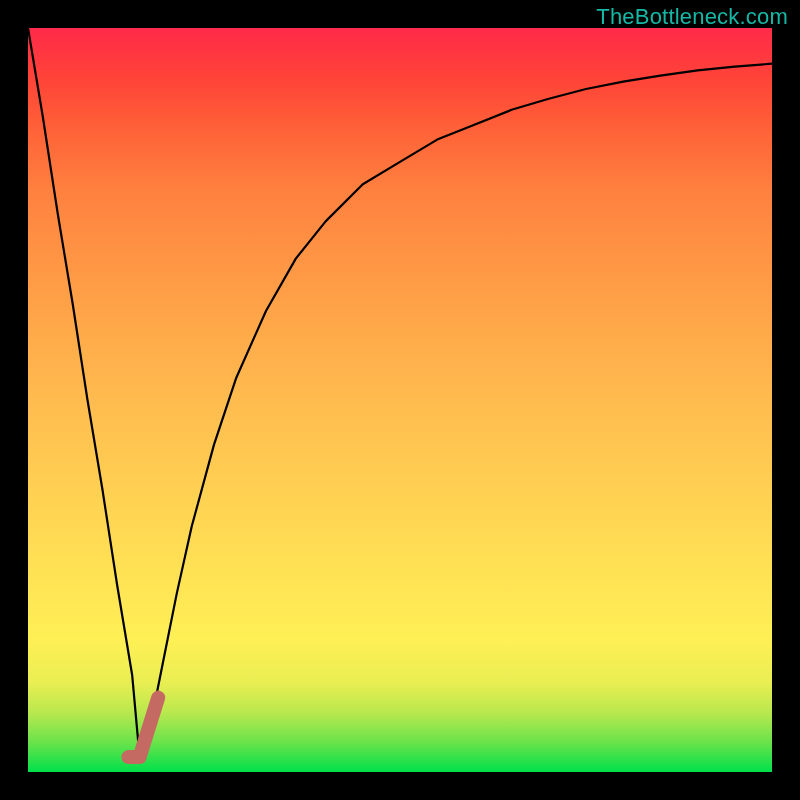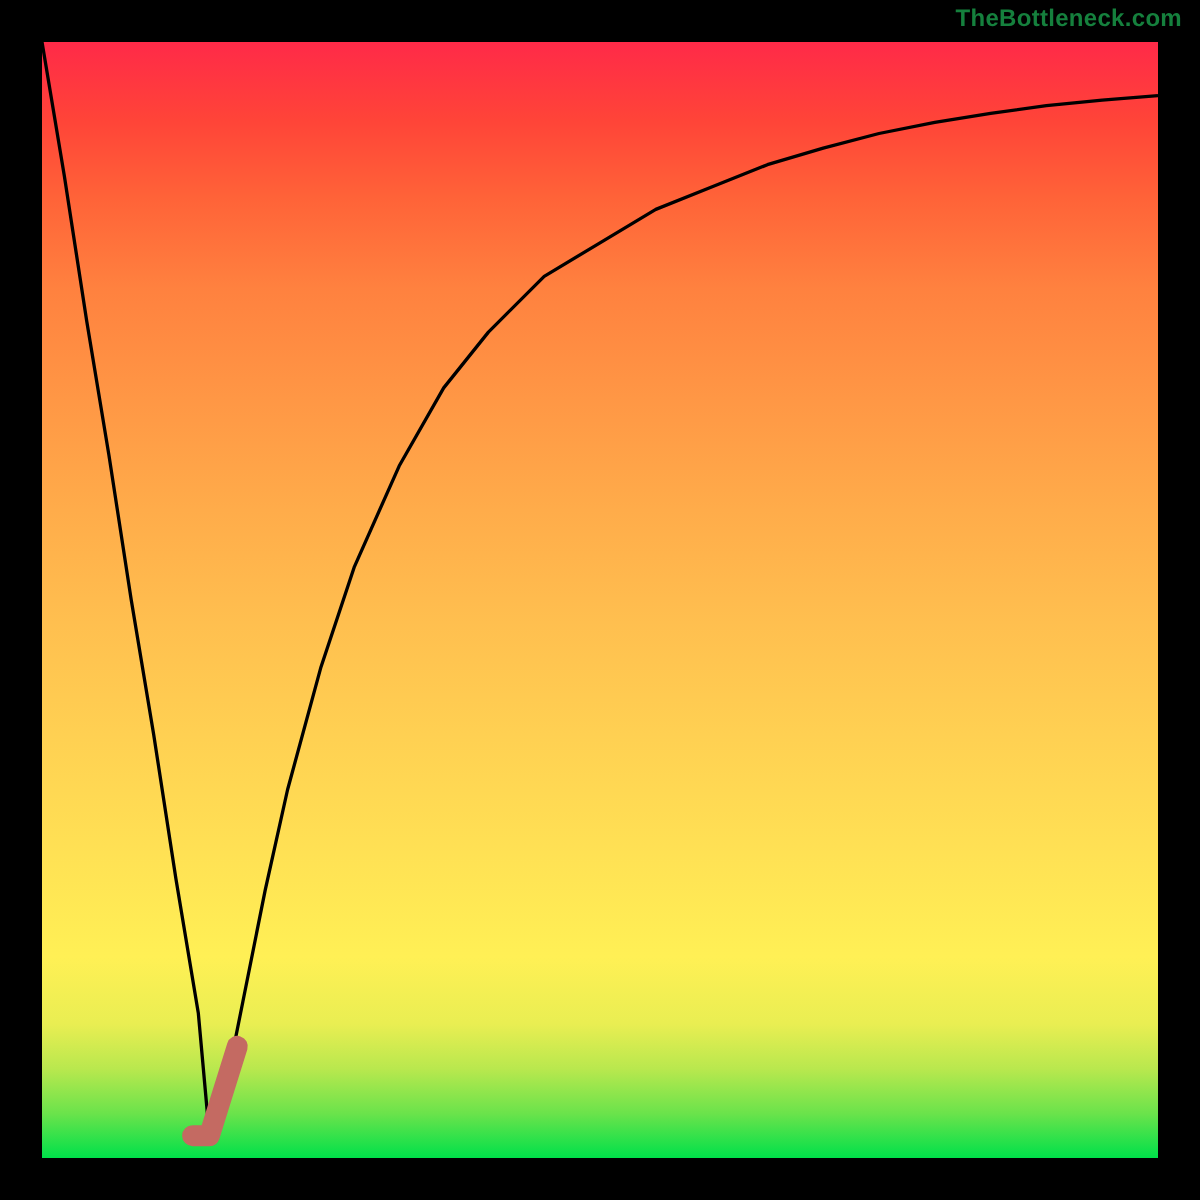--- a/index.html
+++ b/index.html
@@ -46,23 +46,23 @@
       #ff813f 78%,
       #ff6338 86%,
       #ff4438 93%,
       #ff2a48 100%
     );
   }
   .watermark {
     position: absolute;
     top: 4px;
     right: 12px;
-    color: #15803d;
-    font-size: 16px;
-    font-weight: 700;
+    color: #14b8a6;
+    font-size: 22px;
+    font-weight: 400;
     letter-spacing: 0.2px;
     font-family: "Segoe UI", Arial, sans-serif;
   }
   svg.curves {
     position: absolute;
     inset: 0;
   }
 </style>
 </head>
 <body>

